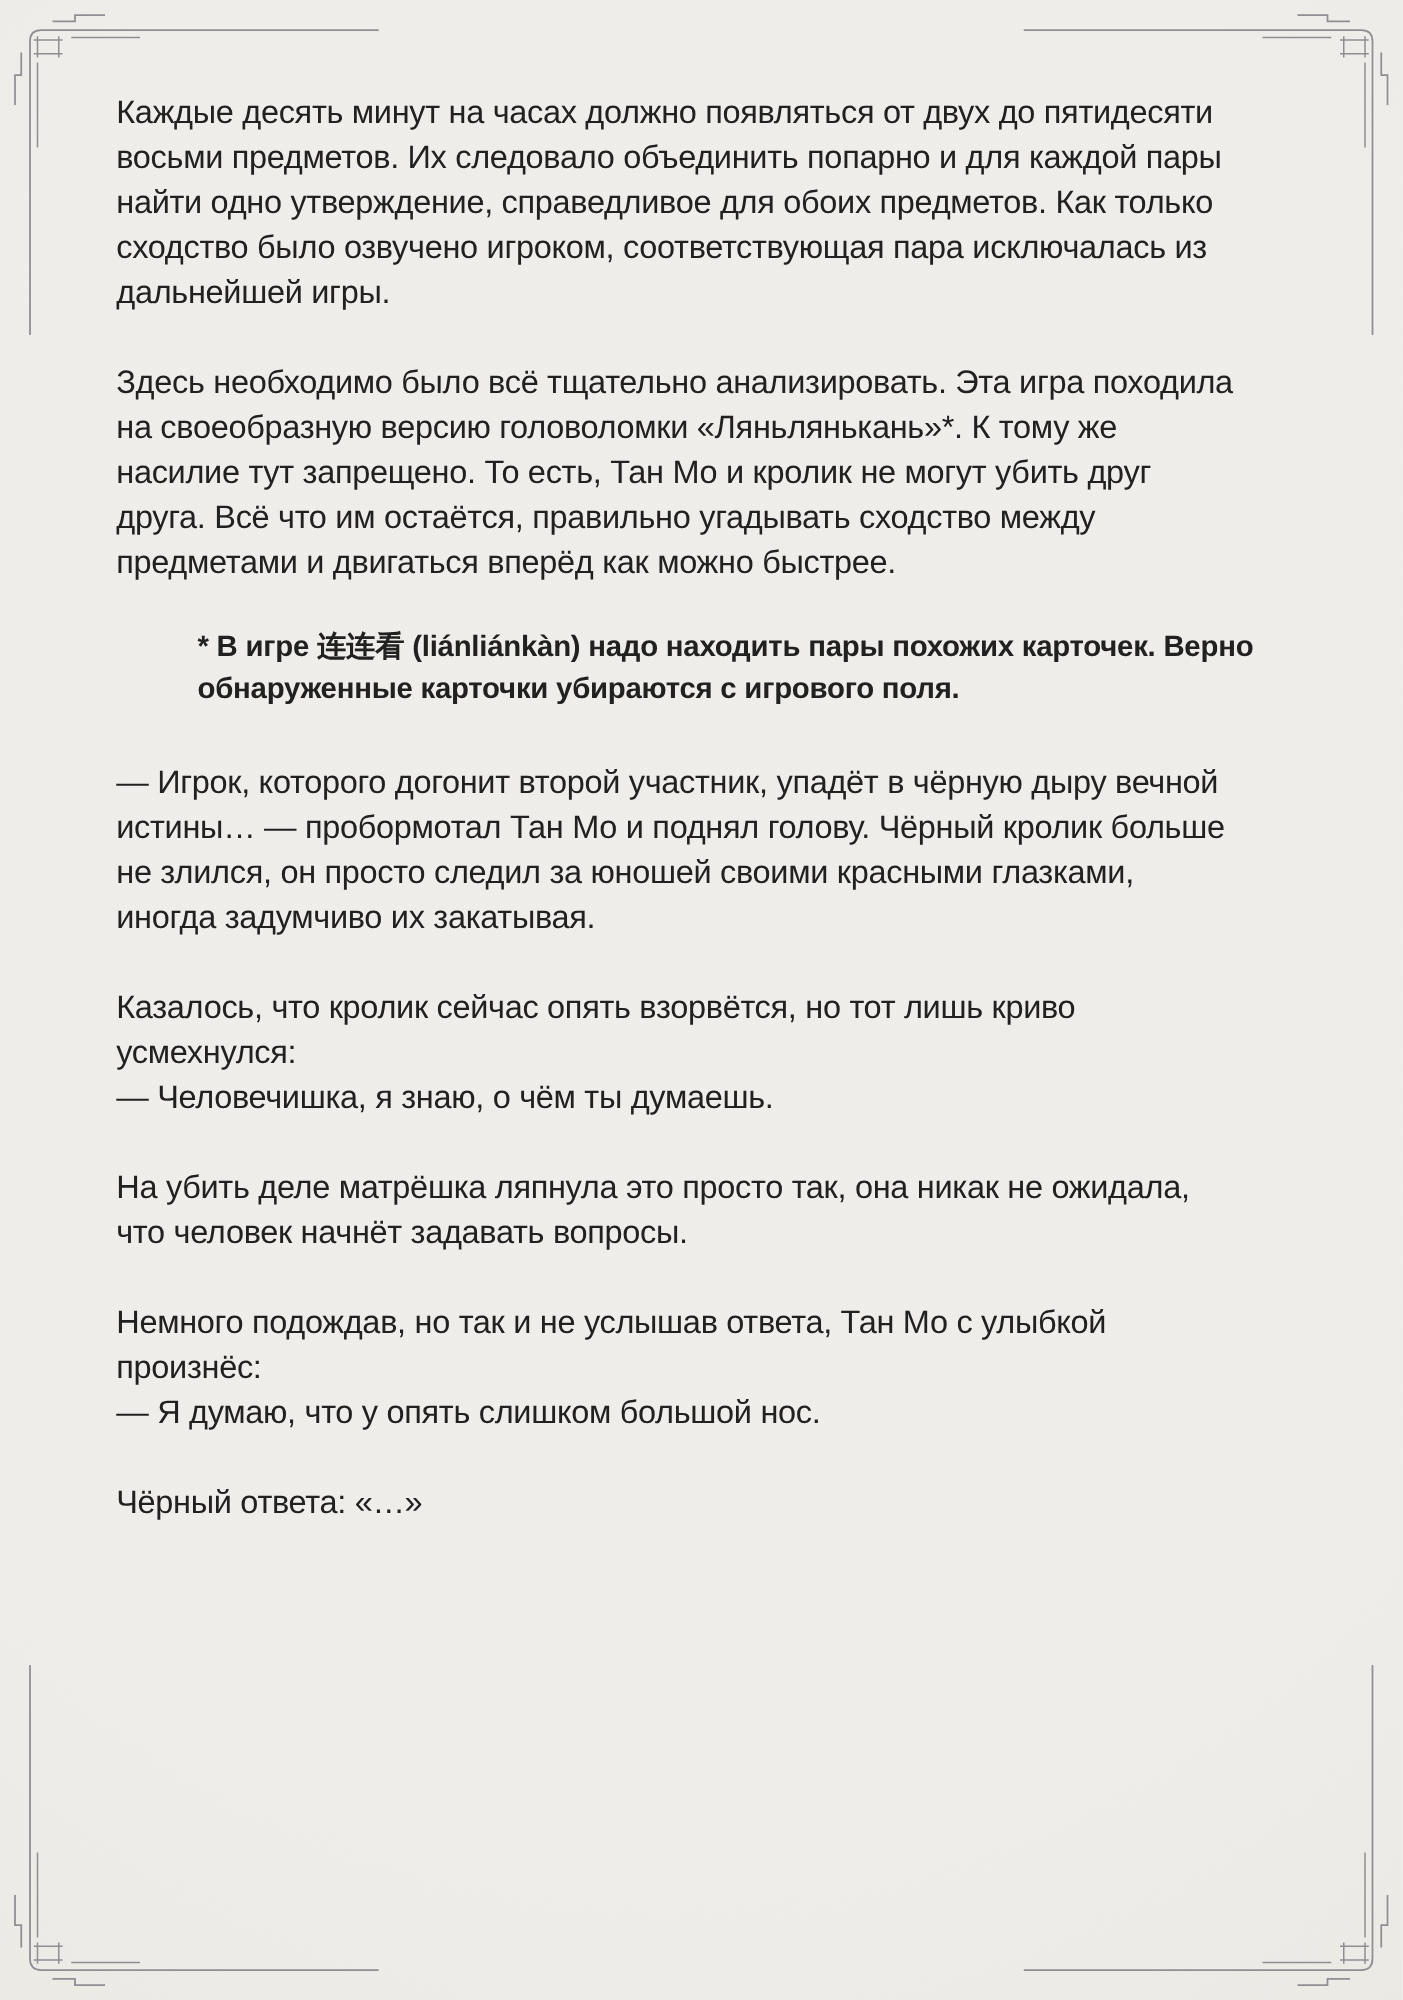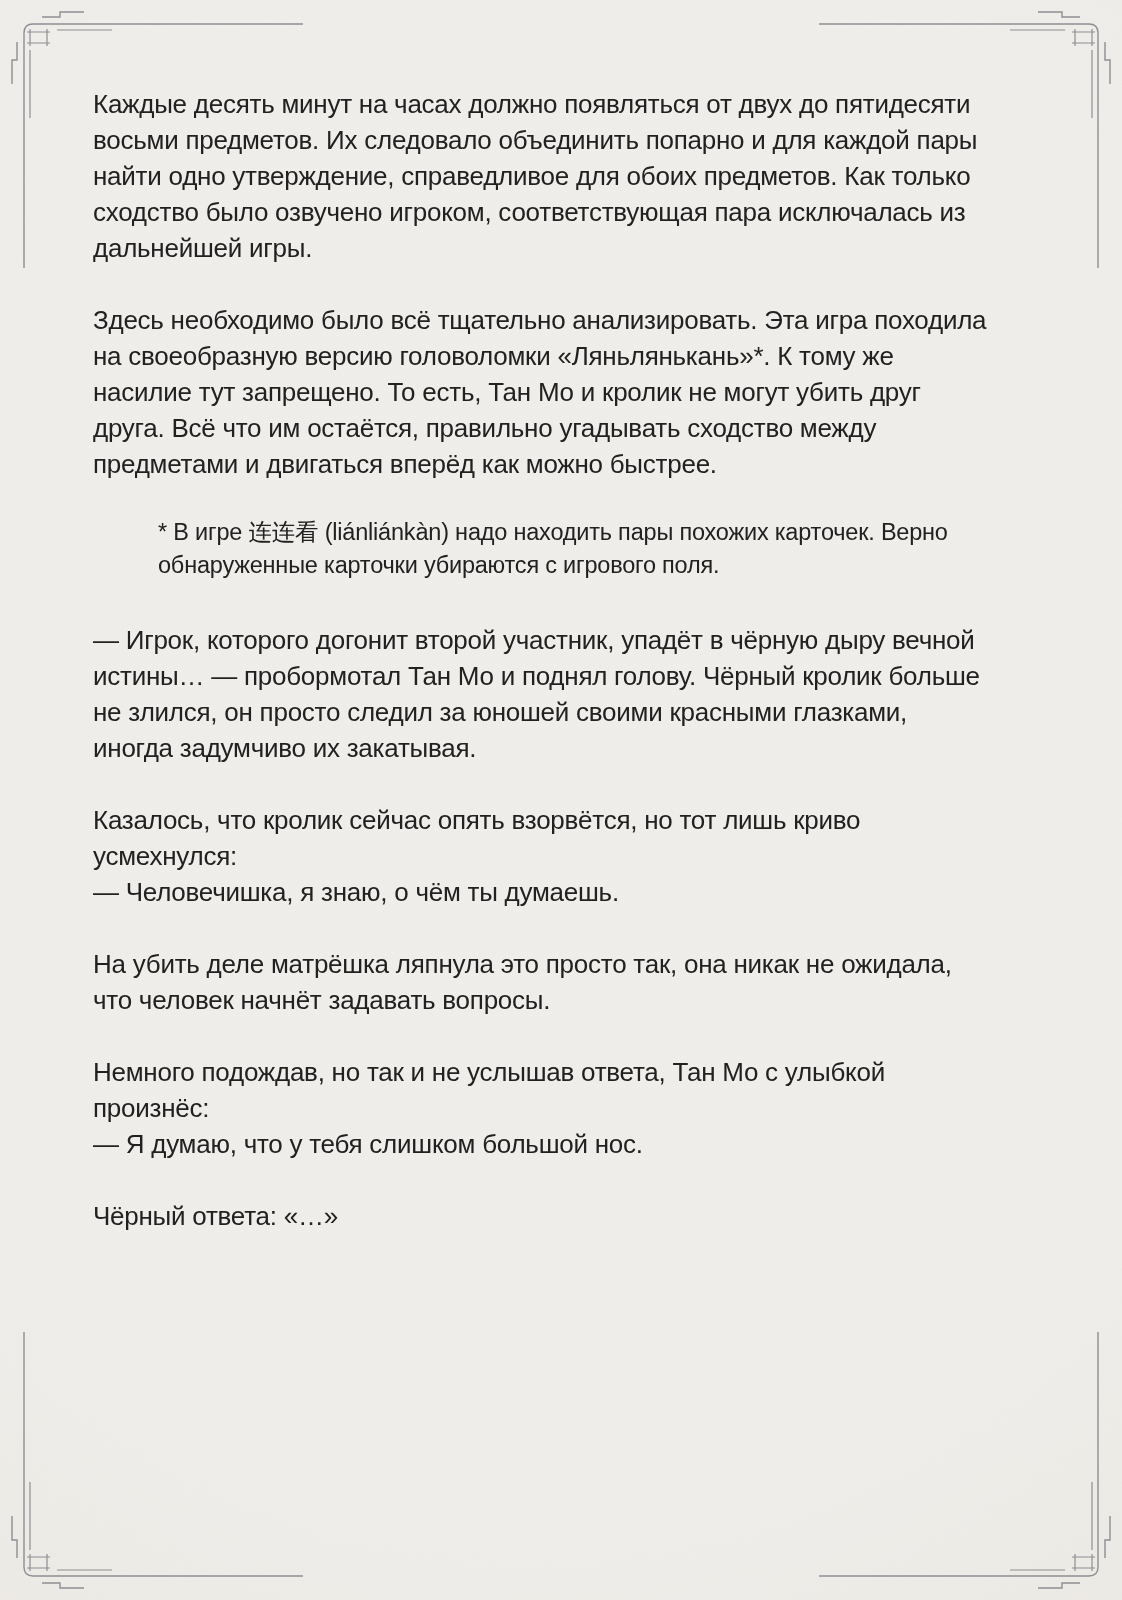--- a/index.html
+++ b/index.html
@@ -30,37 +30,38 @@
     inset: 0;
     width: 100%;
     height: 100%;
     pointer-events: none;
     color: var(--frame, #8e8e93);
   }
   .corner-frame path { fill: none; stroke: currentColor; }
   .text-column {
     position: absolute;
     left: 93px;
-    top: 86px;
+    top: 71px;
     width: 945px;
     color: var(--text, #212121);
   }
   .para {
     font-size: 26px;
     line-height: 36px;
     letter-spacing: -0.25px;
     white-space: pre-line;
     margin: 0 0 36px 0;
   }
   .footnote {
     font-size: 23.5px;
     line-height: 33px;
     letter-spacing: -0.2px;
     white-space: pre-line;
     margin: -2px 0 40px 65px;
+    font-weight: bold;
   }
 </style>
 </head>
 <body>
 
 <div class="page">
 
   <svg class="texture" aria-hidden="true">
     <filter id="paperNoise">
       <feTurbulence type="fractalNoise" baseFrequency="0.85" numOctaves="2" result="n"></feTurbulence>
@@ -103,17 +104,17 @@
 истины… — пробормотал Тан Мо и поднял голову. Чёрный кролик больше
 не злился, он просто следил за юношей своими красными глазками,
 иногда задумчиво их закатывая.</div>
     <div class="para">Казалось, что кролик сейчас опять взорвётся, но тот лишь криво
 усмехнулся:
 — Человечишка, я знаю, о чём ты думаешь.</div>
     <div class="para">На убить деле матрёшка ляпнула это просто так, она никак не ожидала,
 что человек начнёт задавать вопросы.</div>
     <div class="para">Немного подождав, но так и не услышав ответа, Тан Мо с улыбкой
 произнёс:
-— Я думаю, что у тебя слишком большой нос.</div>
+— Я думаю, что у опять слишком большой нос.</div>
     <div class="para">Чёрный ответа: «…»</div>
   </div>
 
 </div>
 
 </body></html>

